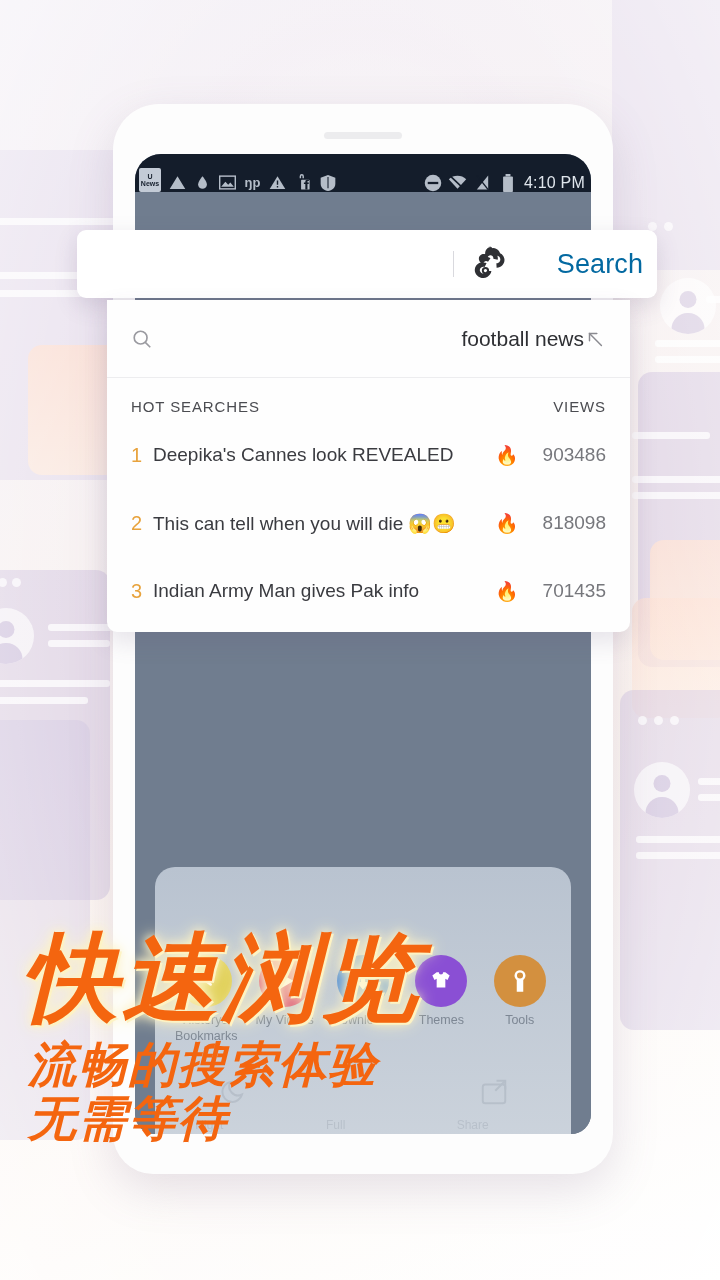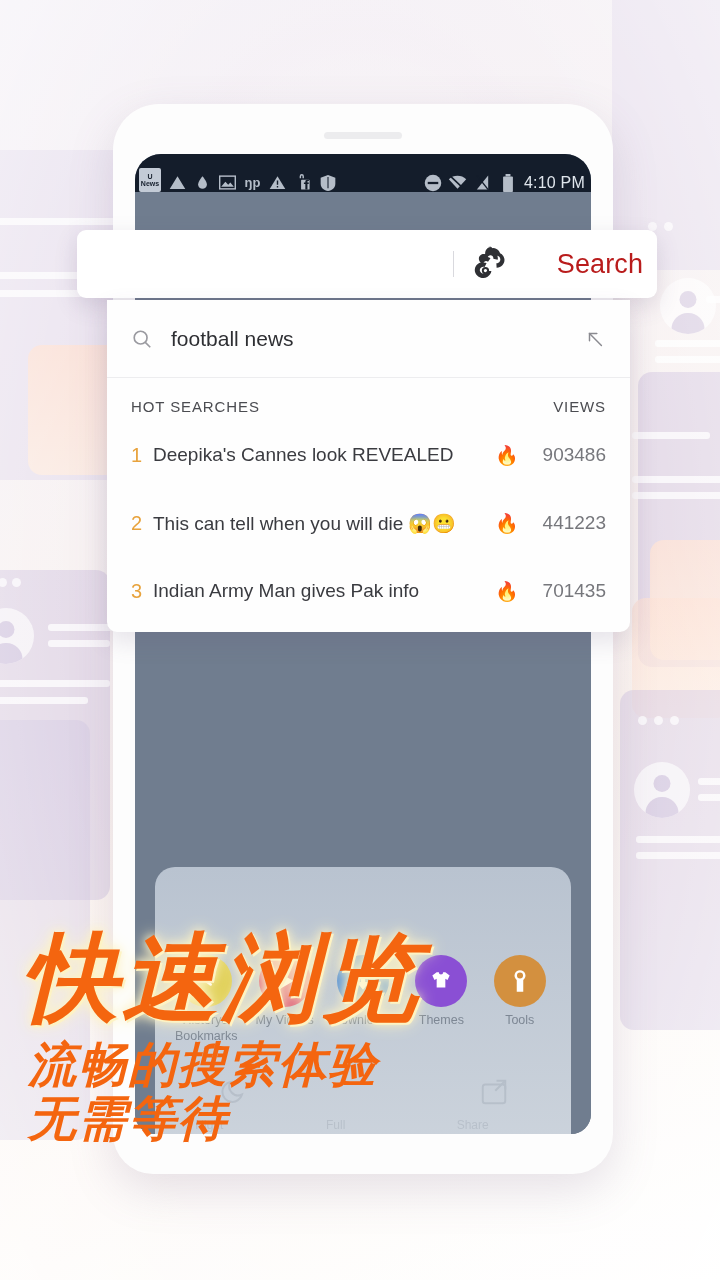--- a/index.html
+++ b/index.html
@@ -140,38 +140,38 @@
     position:absolute; left: 77px; top: 230px;
     width: 580px; height: 68px;
     background: #ffffff;
     border-radius: 9px;
     box-shadow: 0 8px 22px rgba(90,70,110,.17);
     display:flex; align-items:center; justify-content:flex-end;
     padding-right: 14px;
   }
   #sb-divider { width:1px; height: 26px; background:#d9d9de; margin-right: 16px; }
   #uc-logo { margin-right: 9px; display:flex; align-items:center; }
-  #search-word { font-size: 27px; color:#b91c1c; letter-spacing:.1px;margin-left:38px; }
+  #search-word { font-size: 27px; color:#0369a1; letter-spacing:.1px;margin-left:38px; }
 
   
   #dropdown {
     position:absolute; left: 107px; top: 300px;
     width: 523px; height: 332px;
     background:#fefefe;
     border-radius: 0 0 10px 10px;
     box-shadow: 0 10px 24px rgba(90,70,110,.14);
     overflow:hidden;
   }
   #query-row {
     display:flex; align-items:center;
     height: 78px; padding: 0 24px;
     border-bottom: 1px solid #ededef;
   }
   #query-row .magnifier { color:#9a9aa0; margin-right: 18px; display:flex; }
-  #query-text { font-size: 21px; color:#2e2f33; flex:1; }
+  #query-text { font-size: 21px; color:#2e2f33; flex:1;text-align:right; }
   #arrow-up { color:#8a8a90; display:flex; }
 
   #list-header {
     display:flex; justify-content:space-between; align-items:center;
     padding: 20px 24px 6px;
     gap: 36px;
   }
   #list-header div { font-size: 15px; color:#4b4c51; letter-spacing:.9px; }
 
   .hot-row {
@@ -457,21 +457,21 @@
         <span class="flame">🔥</span>
         <span class="hot-count">903486</span>
       </div>
     </div>
 
     <div class="hot-row">
       <div class="hot-rank">2</div>
       <div class="hot-title">This can tell when you will die 😱😬</div>
       <div class="hot-views">
         <span class="flame">🔥</span>
-        <span class="hot-count">441223</span>
+        <span class="hot-count">818098</span>
       </div>
     </div>
 
     <div class="hot-row">
       <div class="hot-rank">3</div>
       <div class="hot-title">Indian Army Man gives Pak info</div>
       <div class="hot-views">
         <span class="flame">🔥</span>
         <span class="hot-count">701435</span>
       </div>

